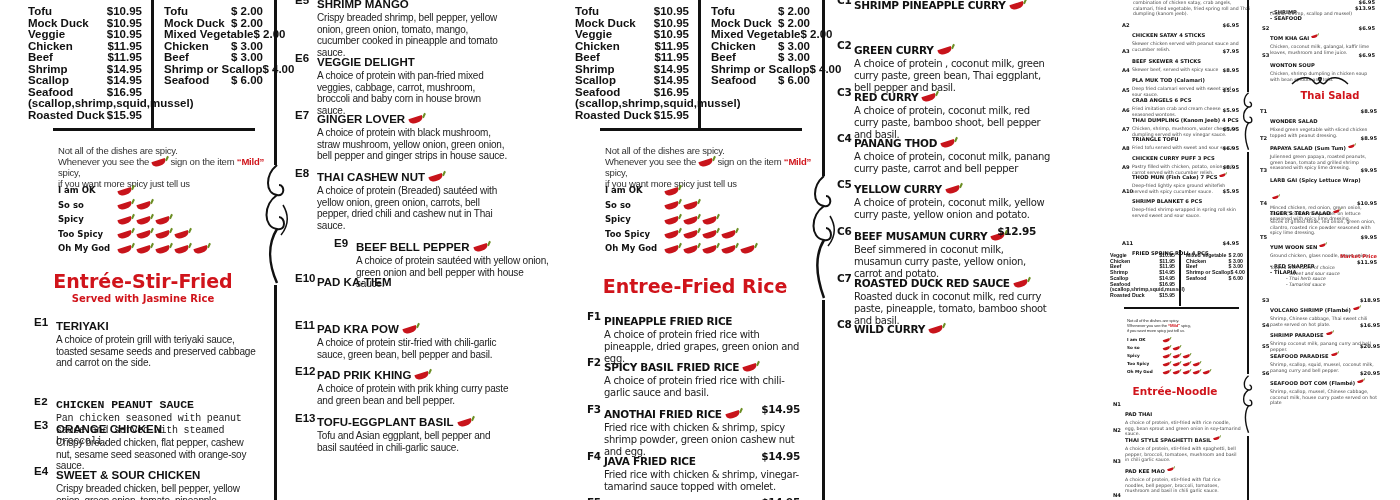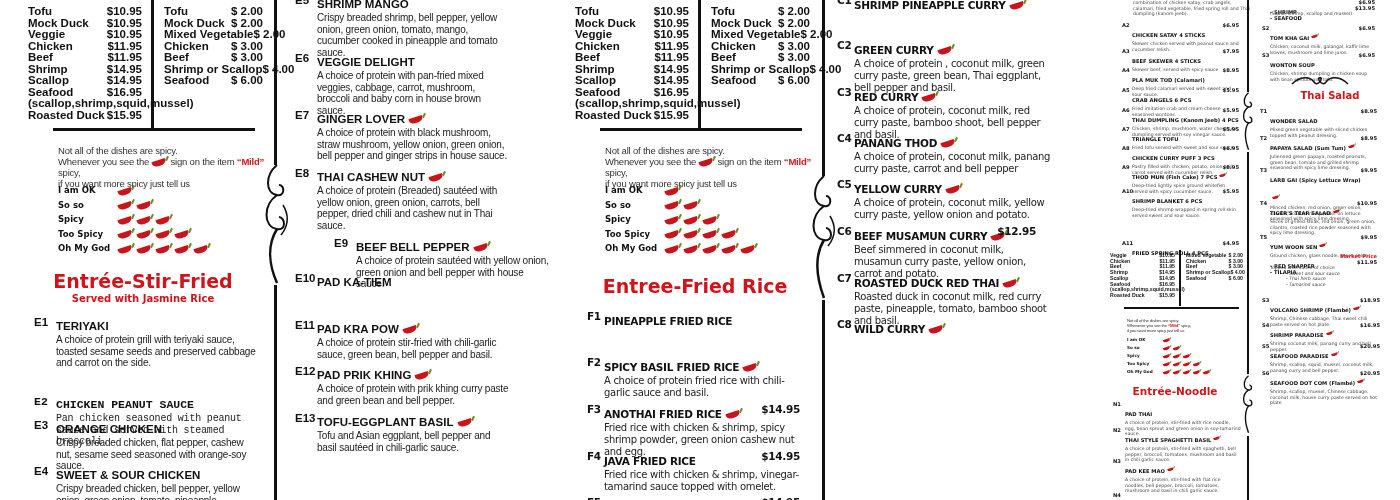--- a/index.html
+++ b/index.html
@@ -254,21 +254,21 @@
 <div class="spice" style="left:605px; top:185px; width:200px; height:80px;" id="p2-spice">
     <div class="srow" style="top: 0px;"><span class="slabel">I am OK</span><span class="chili"></span></div>
     <div class="srow" style="top: 14.5px;"><span class="slabel">So so</span><span class="chili"></span><span class="chili"></span></div>
     <div class="srow" style="top: 29px;"><span class="slabel">Spicy</span><span class="chili"></span><span class="chili"></span><span class="chili"></span></div>
     <div class="srow" style="top: 43.5px;"><span class="slabel">Too Spicy</span><span class="chili"></span><span class="chili"></span><span class="chili"></span><span class="chili"></span></div>
     <div class="srow" style="top: 58px;"><span class="slabel">Oh My God</span><span class="chili"></span><span class="chili"></span><span class="chili"></span><span class="chili"></span><span class="chili"></span></div>
   </div>
 
 <div class="sectitle" style="left:590px; top:275px; width:210px; font-size:19px;">Entree-Fried Rice</div>
 <div id="p2-rice">
-    <div class="item cal" style="left: 587px; top: 310px; width: 213px; padding-left: 17px;"><span class="code">F1</span><span class="name">PINEAPPLE FRIED RICE</span></div>
+    <div class="item cal" style="left: 587px; top: 310px; width: 213px; padding-left: 17px;"><span class="code">F1</span><span class="name">PINEAPPLE FRIED RICE</span><div class="desc">A choice of protein fried rice with pineapple, dried grapes, green onion and egg.</div></div>
     <div class="item cal" style="left: 587px; top: 356px; width: 213px; padding-left: 17px;"><span class="code">F2</span><span class="name">SPICY BASIL FRIED RICE</span><span class="chili" style="margin-left: 4px;"></span><div class="desc">A choice of protein fried rice with chili-garlic sauce and basil.</div></div>
     <div class="item cal" style="left: 587px; top: 403px; width: 213px; padding-left: 17px;"><span class="code">F3</span><span class="name">ANOTHAI FRIED RICE</span><span class="chili" style="margin-left: 4px;"></span><span class="price" style="right: 0px;">$14.95</span><div class="desc">Fried rice with chicken &amp; shrimp, spicy shrimp powder, green onion cashew nut and egg.</div></div>
     <div class="item cal" style="left: 587px; top: 450px; width: 213px; padding-left: 17px;"><span class="code">F4</span><span class="name">JAVA FRIED RICE</span><span class="price" style="right: 0px;">$14.95</span><div class="desc">Fried rice with chicken &amp; shrimp, vinegar-tamarind sauce topped with omelet.</div></div>
     <div class="item cal" style="left: 587px; top: 496px; width: 213px; padding-left: 17px;">
       <span class="code">F5</span>
       <span class="price" style="right: 0px;">$14.95</span>
     </div>
   </div>
 
 <div class="vline" style="left:822px; top:0; height:176px; width:3px;"></div>
@@ -280,21 +280,21 @@
 </svg>
 <div class="vline" style="left:822px; top:300px; height:200px; width:3px;"></div>
 
 <div id="p2-curry">
     <div class="item cal" style="left: 837px; top: -6px; width: 215px; padding-left: 17px;"><span class="code">C1</span><span class="name">SHRIMP PINEAPPLE CURRY</span><span class="chili" style="margin-left: 4px;"></span></div>
     <div class="item cal" style="left: 837px; top: 39px; width: 215px; padding-left: 17px;"><span class="code">C2</span><span class="name">GREEN CURRY</span><span class="chili" style="margin-left: 4px;"></span><div class="desc">A choice of protein , coconut milk, green curry paste, green bean, Thai eggplant, bell pepper and basil.</div></div>
     <div class="item cal" style="left: 837px; top: 86px; width: 215px; padding-left: 17px;"><span class="code">C3</span><span class="name">RED CURRY</span><span class="chili" style="margin-left: 4px;"></span><div class="desc">A choice of protein, coconut milk, red curry paste, bamboo shoot, bell pepper and basil.</div></div>
     <div class="item cal" style="left: 837px; top: 132px; width: 215px; padding-left: 17px;"><span class="code">C4</span><span class="name">PANANG THOD</span><span class="chili" style="margin-left: 4px;"></span><div class="desc">A choice of protein, coconut milk, panang curry paste, carrot and bell pepper</div></div>
     <div class="item cal" style="left: 837px; top: 178px; width: 215px; padding-left: 17px;"><span class="code">C5</span><span class="name">YELLOW CURRY</span><span class="chili" style="margin-left: 4px;"></span><div class="desc">A choice of protein, coconut milk, yellow curry paste, yellow onion and potato.</div></div>
     <div class="item cal" style="left: 837px; top: 225px; width: 215px; padding-left: 17px;"><span class="code">C6</span><span class="name">BEEF MUSAMUN CURRY</span><span class="chili" style="margin-left: 4px;"></span><span class="price" style="right: 16px;">$12.95</span><div class="desc">Beef simmered in coconut milk, musamun curry paste, yellow onion, carrot and potato.</div></div>
-    <div class="item cal" style="left: 837px; top: 272px; width: 215px; padding-left: 17px;"><span class="code">C7</span><span class="name">ROASTED DUCK RED THAI</span><span class="chili" style="margin-left: 4px;"></span><div class="desc">Roasted duck in coconut milk, red curry paste, pineapple, tomato, bamboo shoot and basil.</div></div>
+    <div class="item cal" style="left: 837px; top: 272px; width: 215px; padding-left: 17px;"><span class="code">C7</span><span class="name">ROASTED DUCK RED SAUCE</span><span class="chili" style="margin-left: 4px;"></span><div class="desc">Roasted duck in coconut milk, red curry paste, pineapple, tomato, bamboo shoot and basil.</div></div>
     <div class="item cal" style="left: 837px; top: 318px; width: 215px; padding-left: 17px;"><span class="code">C8</span><span class="name">WILD CURRY</span><span class="chili" style="margin-left: 4px;"></span></div>
   </div>
 
 <div class="tiny item" style="left:1133px; top:0px; width:118px;">
   <div class="desc">combination of chicken satay, crab angels, calamari, fried vegetable, fried spring roll and Thai dumpling (kanom jeeb).</div>
 </div>
 <div id="p3-apps">
     <div class="item tiny" style="left: 1122px; top: 22px; width: 117px; padding-left: 10px;"><span class="code">A2</span><span class="name">CHICKEN SATAY 4 STICKS</span><span class="price">$6.95</span><div class="desc">Skewer chicken served with peanut sauce and cucumber relish.</div></div>
     <div class="item tiny" style="left: 1122px; top: 48px; width: 117px; padding-left: 10px;"><span class="code">A3</span><span class="name">BEEF SKEWER 4 STICKS</span><span class="price">$7.95</span><div class="desc">Skewer beef, served with spicy sauce</div></div>
     <div class="item tiny" style="left: 1122px; top: 67px; width: 117px; padding-left: 10px;"><span class="code">A4</span><span class="name">PLA MUK TOD (Calamari)</span><span class="price">$8.95</span><div class="desc">Deep fried calamari served with sweet and sour sauce.</div></div>

